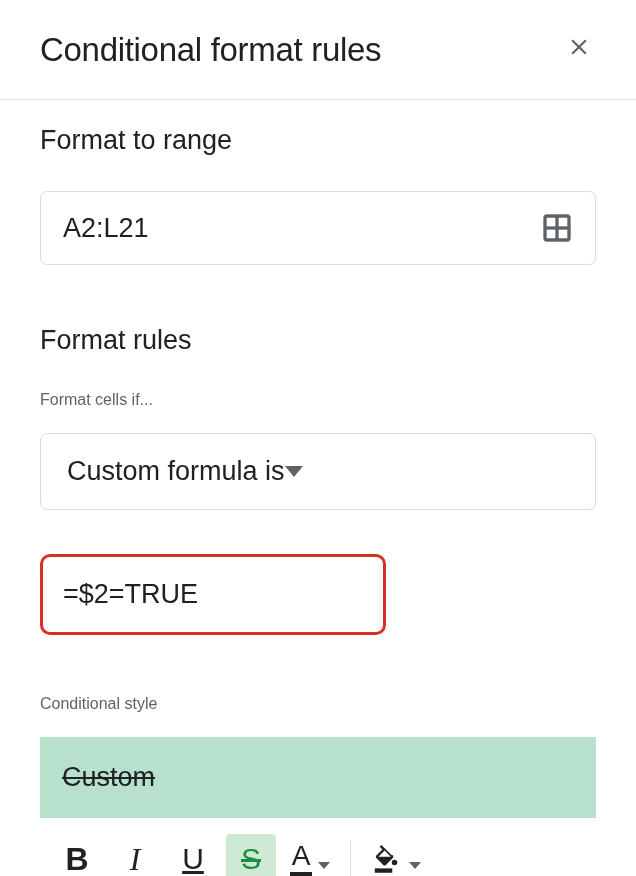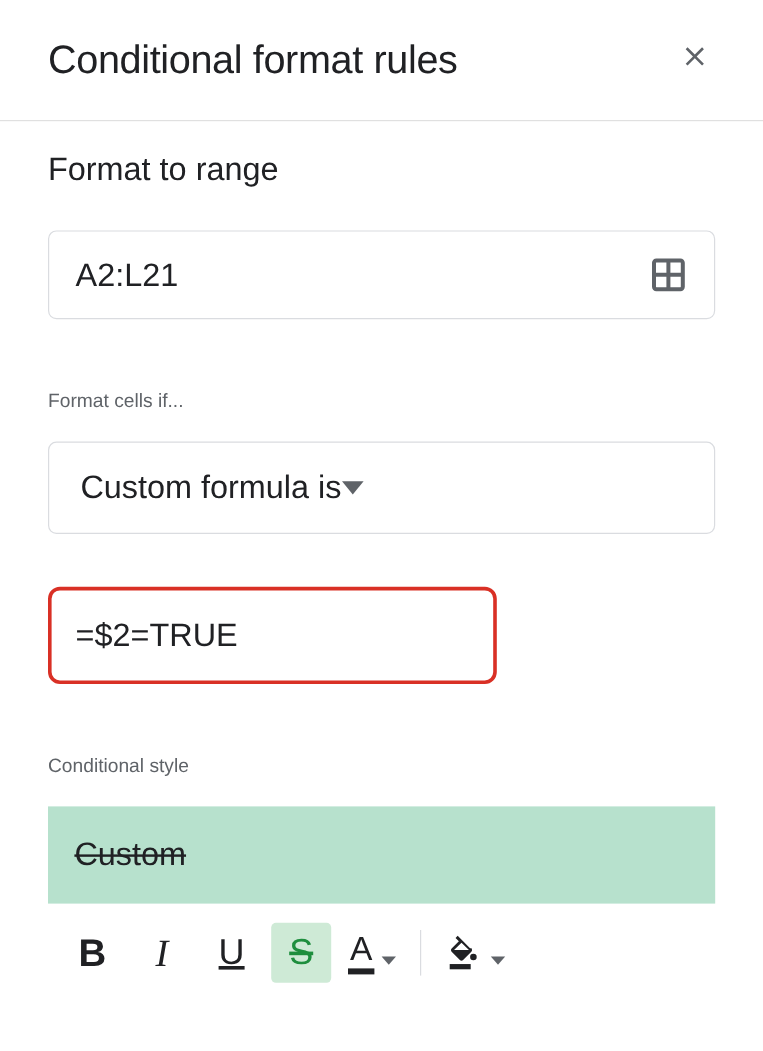--- a/index.html
+++ b/index.html
@@ -97,21 +97,21 @@
       width: 0;
       height: 0;
       border-left: 9px solid transparent;
       border-right: 9px solid transparent;
       border-top: 11px solid #5f6368;
     }
     .formula-field {
       border: 3px solid #d93025;
       border-radius: 10px;
       padding: 22px 20px;
-      width: 374px;
+      width: 346px;
       margin-bottom: 60px;
       margin-top: 44px;
     }
     .formula-value {
       font-size: 27px;
       color: #202124;
       font-weight: 400;
       font-family: Arial, sans-serif;
       border: none;
       outline: none;
@@ -257,20 +257,21 @@
     <span class="range-value">A2:L21</span>
     <span class="grid-icon">
       <svg viewBox="0 0 24 24">
         <rect x="3" y="3" width="18" height="18" rx="1.5" fill="none" stroke="#5f6368" stroke-width="2.5"></rect>
         <line x1="12" y1="3" x2="12" y2="21" stroke="#5f6368" stroke-width="2.5"></line>
         <line x1="3" y1="12" x2="21" y2="12" stroke="#5f6368" stroke-width="2.5"></line>
       </svg>
     </span>
   </div>
 
+  <div class="section-title">Format rules</div>
 
   <div class="subsection-label">Format cells if...</div>
 
   <div class="select-field">
     <span class="select-value">Custom formula is</span>
     <span class="dropdown-icon"></span>
   </div>
 
   <div class="formula-field">
     <input class="formula-value" type="text" value="=$2=TRUE" style="">

